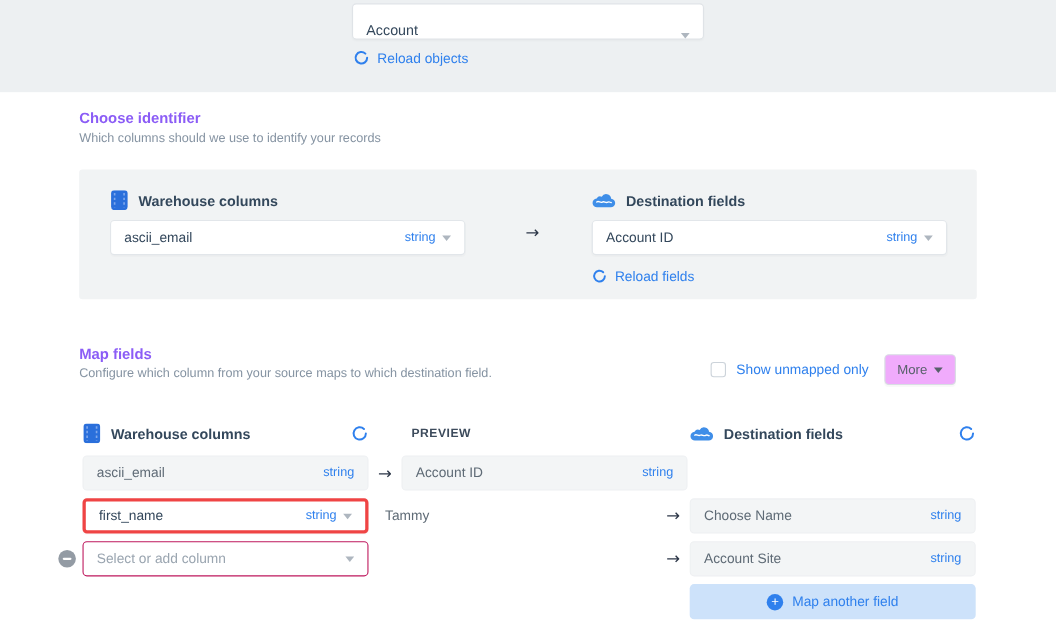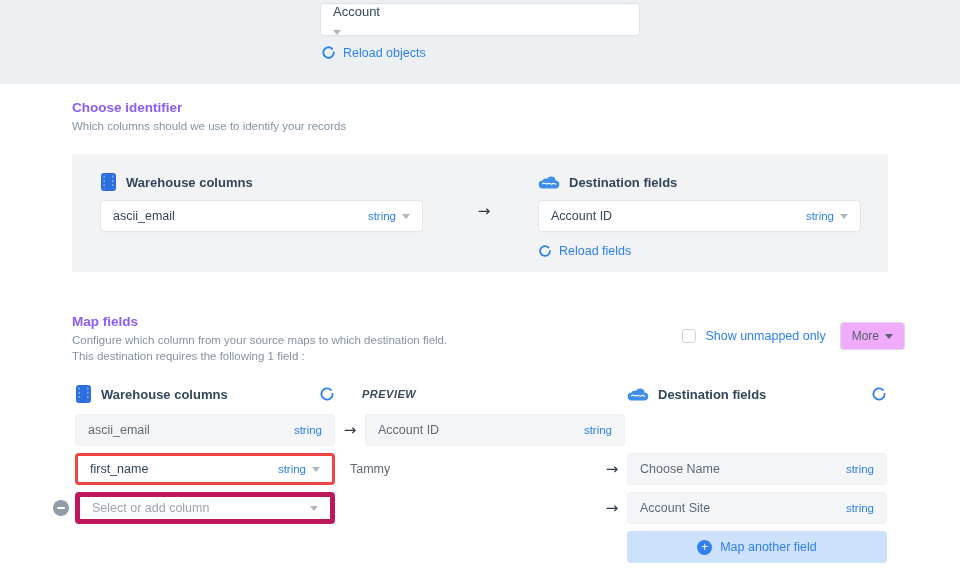--- a/index.html
+++ b/index.html
@@ -4,24 +4,23 @@
 <style>
   * { margin:0; padding:0; box-sizing:border-box; }
   html,body { width:960px; height:573px; overflow:hidden; }
   body { font-family:"Liberation Sans", sans-serif; font-size:12px; background:#ffffff; color:#33475b; }
 
   
   .top-band { position:relative; height:84px; background:#edf0f2; }
   .object-select {
     position:absolute; left:320px; top:3px; width:320px; height:33px;
     background:#fff; border:1px solid #dfe3e7; border-radius:4px;
-    display:flex; align-items:flex-start; justify-content:space-between;
+    display:flex; align-items:flex-end; justify-content:space-between;
     padding:0 12px; font-size:13px; color:#33475b; cursor:pointer;
     box-shadow:0 1px 2px rgba(0,0,0,0.03);
-    flex-direction:column;
   }
   .caret { width:0; height:0; border-left:4px solid transparent; border-right:4px solid transparent; border-top:5px solid #aeb6bf; }
   .caret.dark { border-top-color:#57606a; }
   .reload-link {
     display:flex; align-items:center; gap:7px; color:#2f80ed;
     font-size:12.5px; cursor:pointer;
   }
   .reload-objects { position:absolute; left:321px; top:45px; }
 
   
@@ -44,21 +43,21 @@
     box-shadow:0 1px 1px rgba(0,0,0,0.02);
   }
   .select-box .val { font-size:12.5px; color:#33475b; }
   .type-wrap { display:flex; align-items:center; gap:6px; }
   .type-label { color:#2f80ed; font-size:11.5px; }
   .panel-reload { margin-top:12px; }
   .panel-arrow { position:absolute; left:400px; top:48px; width:24px; text-align:center; }
   .arrow-glyph { font-family:"DejaVu Sans", sans-serif; font-size:15px; color:#2d3748; }
 
   
-  .map-controls { position:absolute; right:55px; top:238px; display:flex; align-items:center; gap:14px; height:28px; }
+  .map-controls { position:absolute; right:91px; top:238px; display:flex; align-items:center; gap:14px; height:28px; }
   .checkbox { width:14px; height:14px; background:#fff; border:1px solid #ccd3da; border-radius:3px; cursor:pointer; }
   .unmapped-label { color:#2f80ed; font-size:12.5px; cursor:pointer; margin-left:-5px; }
   .more-btn {
     height:28px; padding:0 11px; background:#f0abfc; border:1px solid #d8dde3; border-radius:4px;
     display:flex; align-items:center; gap:6px; font-family:inherit; font-size:12px; color:#57606a;
     cursor:pointer; box-shadow:0 1px 1px rgba(0,0,0,0.03);
   }
 
   
   .grid { position:absolute; left:53px; top:294px; width:834px; }
@@ -66,30 +65,30 @@
   .grid-header { height:32px; margin-bottom:4px; }
   .data-row { height:32px; margin-bottom:7px; }
   .cell { display:flex; align-items:center; height:100%; }
   .c-remove { width:22px; }
   .c-left { width:260px; }
   .c-preview { width:262px; padding-left:15px; }
   .c-arrow { width:30px; justify-content:center; }
   .c-right { width:260px; }
   .hdr-label { font-size:13px; font-weight:bold; color:#33475b; margin-left:9px; }
   .ml-auto { margin-left:auto; }
-  .preview-hdr { font-size:11px; font-weight:bold; color:#3d4b5c; letter-spacing:0.5px; margin-left:12px;font-style:italic; }
+  .preview-hdr { font-size:11px; font-weight:bold; color:#3d4b5c; letter-spacing:0.5px; margin-left:24px; }
   .chip {
     width:100%; height:32px; border-radius:4px; display:flex; align-items:center;
     justify-content:space-between; padding:0 12px;
   }
   .chip.filled { background:#f3f5f6; border:1px solid #eef0f2; }
   .chip.filled .chip-val { color:#5f6b76; }
   .chip.select { background:#fff; border:3px solid #ef4444; cursor:pointer; box-shadow:0 1px 1px rgba(0,0,0,0.02); }
   .chip.select .chip-val { color:#33475b; }
-  .chip.placeholder { background:#fff; border:5px solid #be185d; cursor:pointer; }
+  .chip.placeholder { background:#fff; border:1px solid #be185d; cursor:pointer; }
   .chip.placeholder .chip-val { color:#9aa5b0; }
   .chip-val { font-size:12.5px; }
   .preview-text { font-size:12.5px; color:#5f6b76; }
   .minus-icon { width:16px; height:16px; border-radius:50%; background:#939ba4; position:relative; cursor:pointer; }
   .minus-icon::after { content:""; position:absolute; left:4px; top:7px; width:8px; height:2px; background:#fff; border-radius:1px; }
   .map-another {
     width:100%; height:32px; background:#cde2fa; border:none; border-radius:4px;
     display:flex; align-items:center; justify-content:center; gap:8px;
     font-family:inherit; font-size:12.5px; color:#2f80ed; cursor:pointer;
   }
@@ -160,21 +159,20 @@
             <path d="M13.6 8a5.6 5.6 0 1 1-1.7-4" stroke="#2f80ed" stroke-width="2" fill="none" stroke-linecap="round"></path>
           </svg>
         <span>Reload fields</span>
       </div>
     </div>
   </div>
 
   <div class="map-head">
     <div class="section-title">Map fields</div>
     <div class="section-sub">Configure which column from your source maps to which destination field.</div>
-    <div class="section-sub" style="margin-top:1px;">This destination requires the following 1 field :</div>
   </div>
 
   <div class="map-controls">
     <span class="checkbox"></span>
     <span class="unmapped-label">Show unmapped only</span>
     <button class="more-btn">
       <span>More</span>
       <span class="caret dark"></span>
     </button>
   </div>

